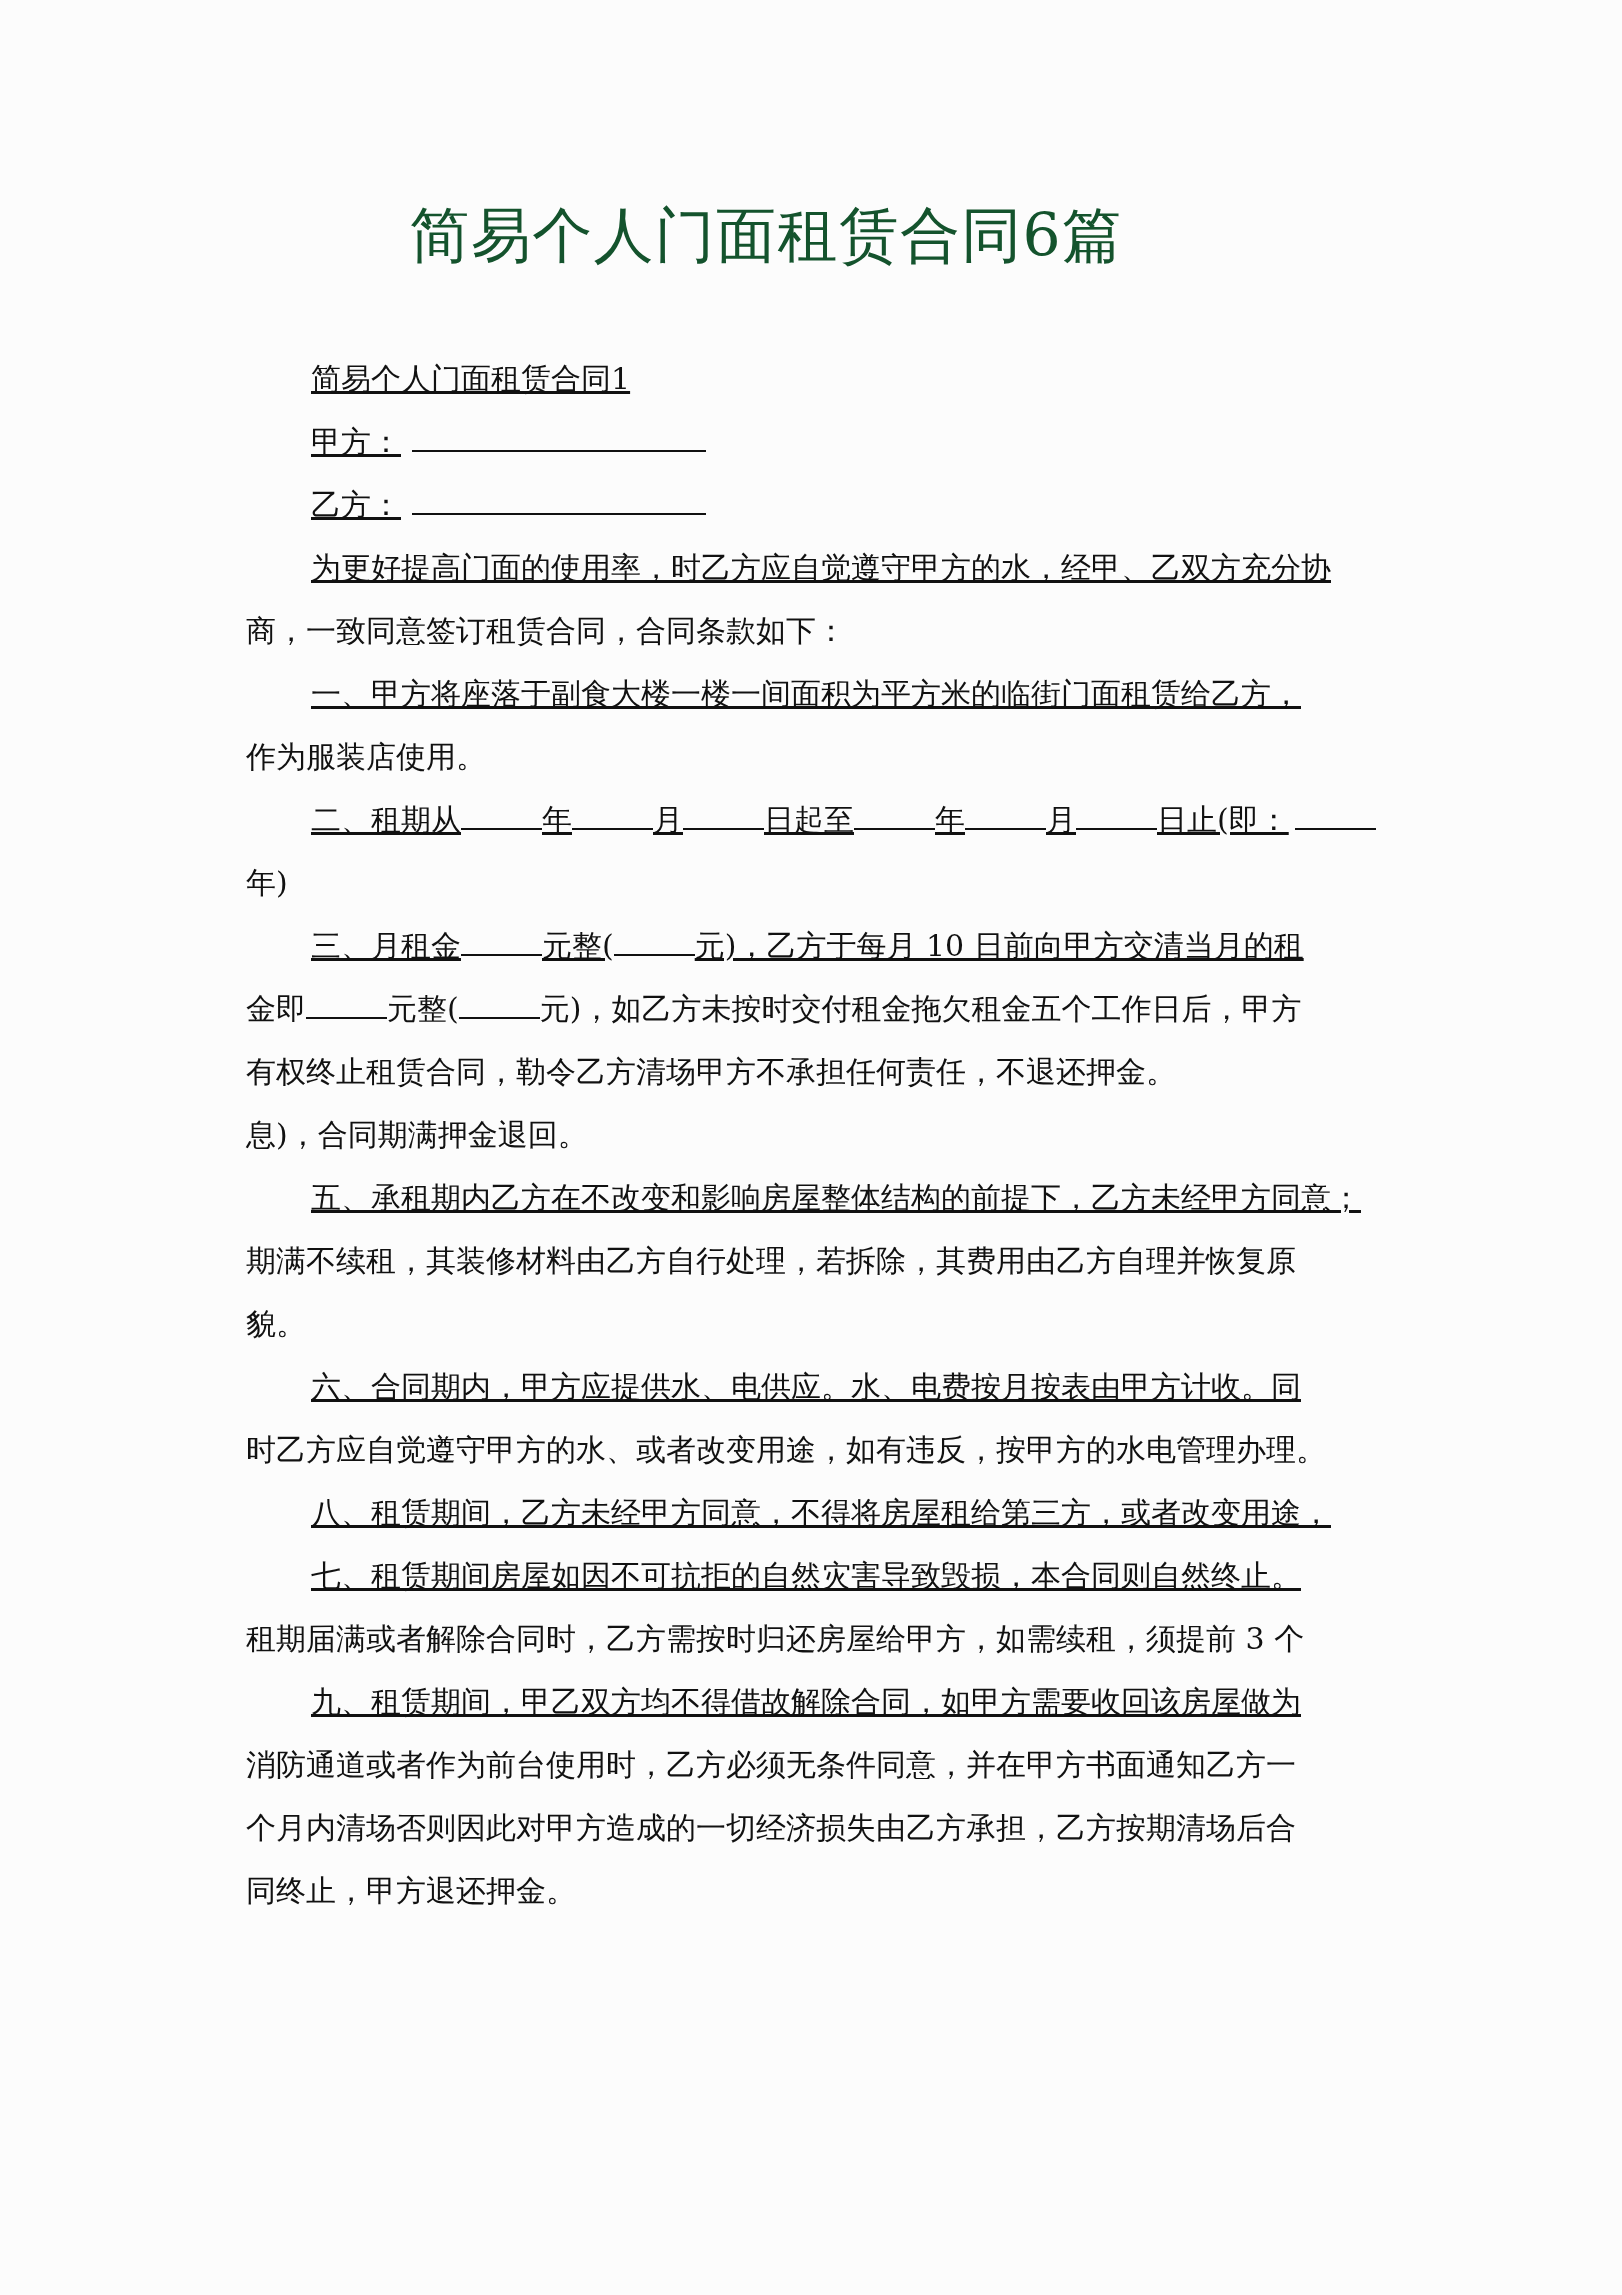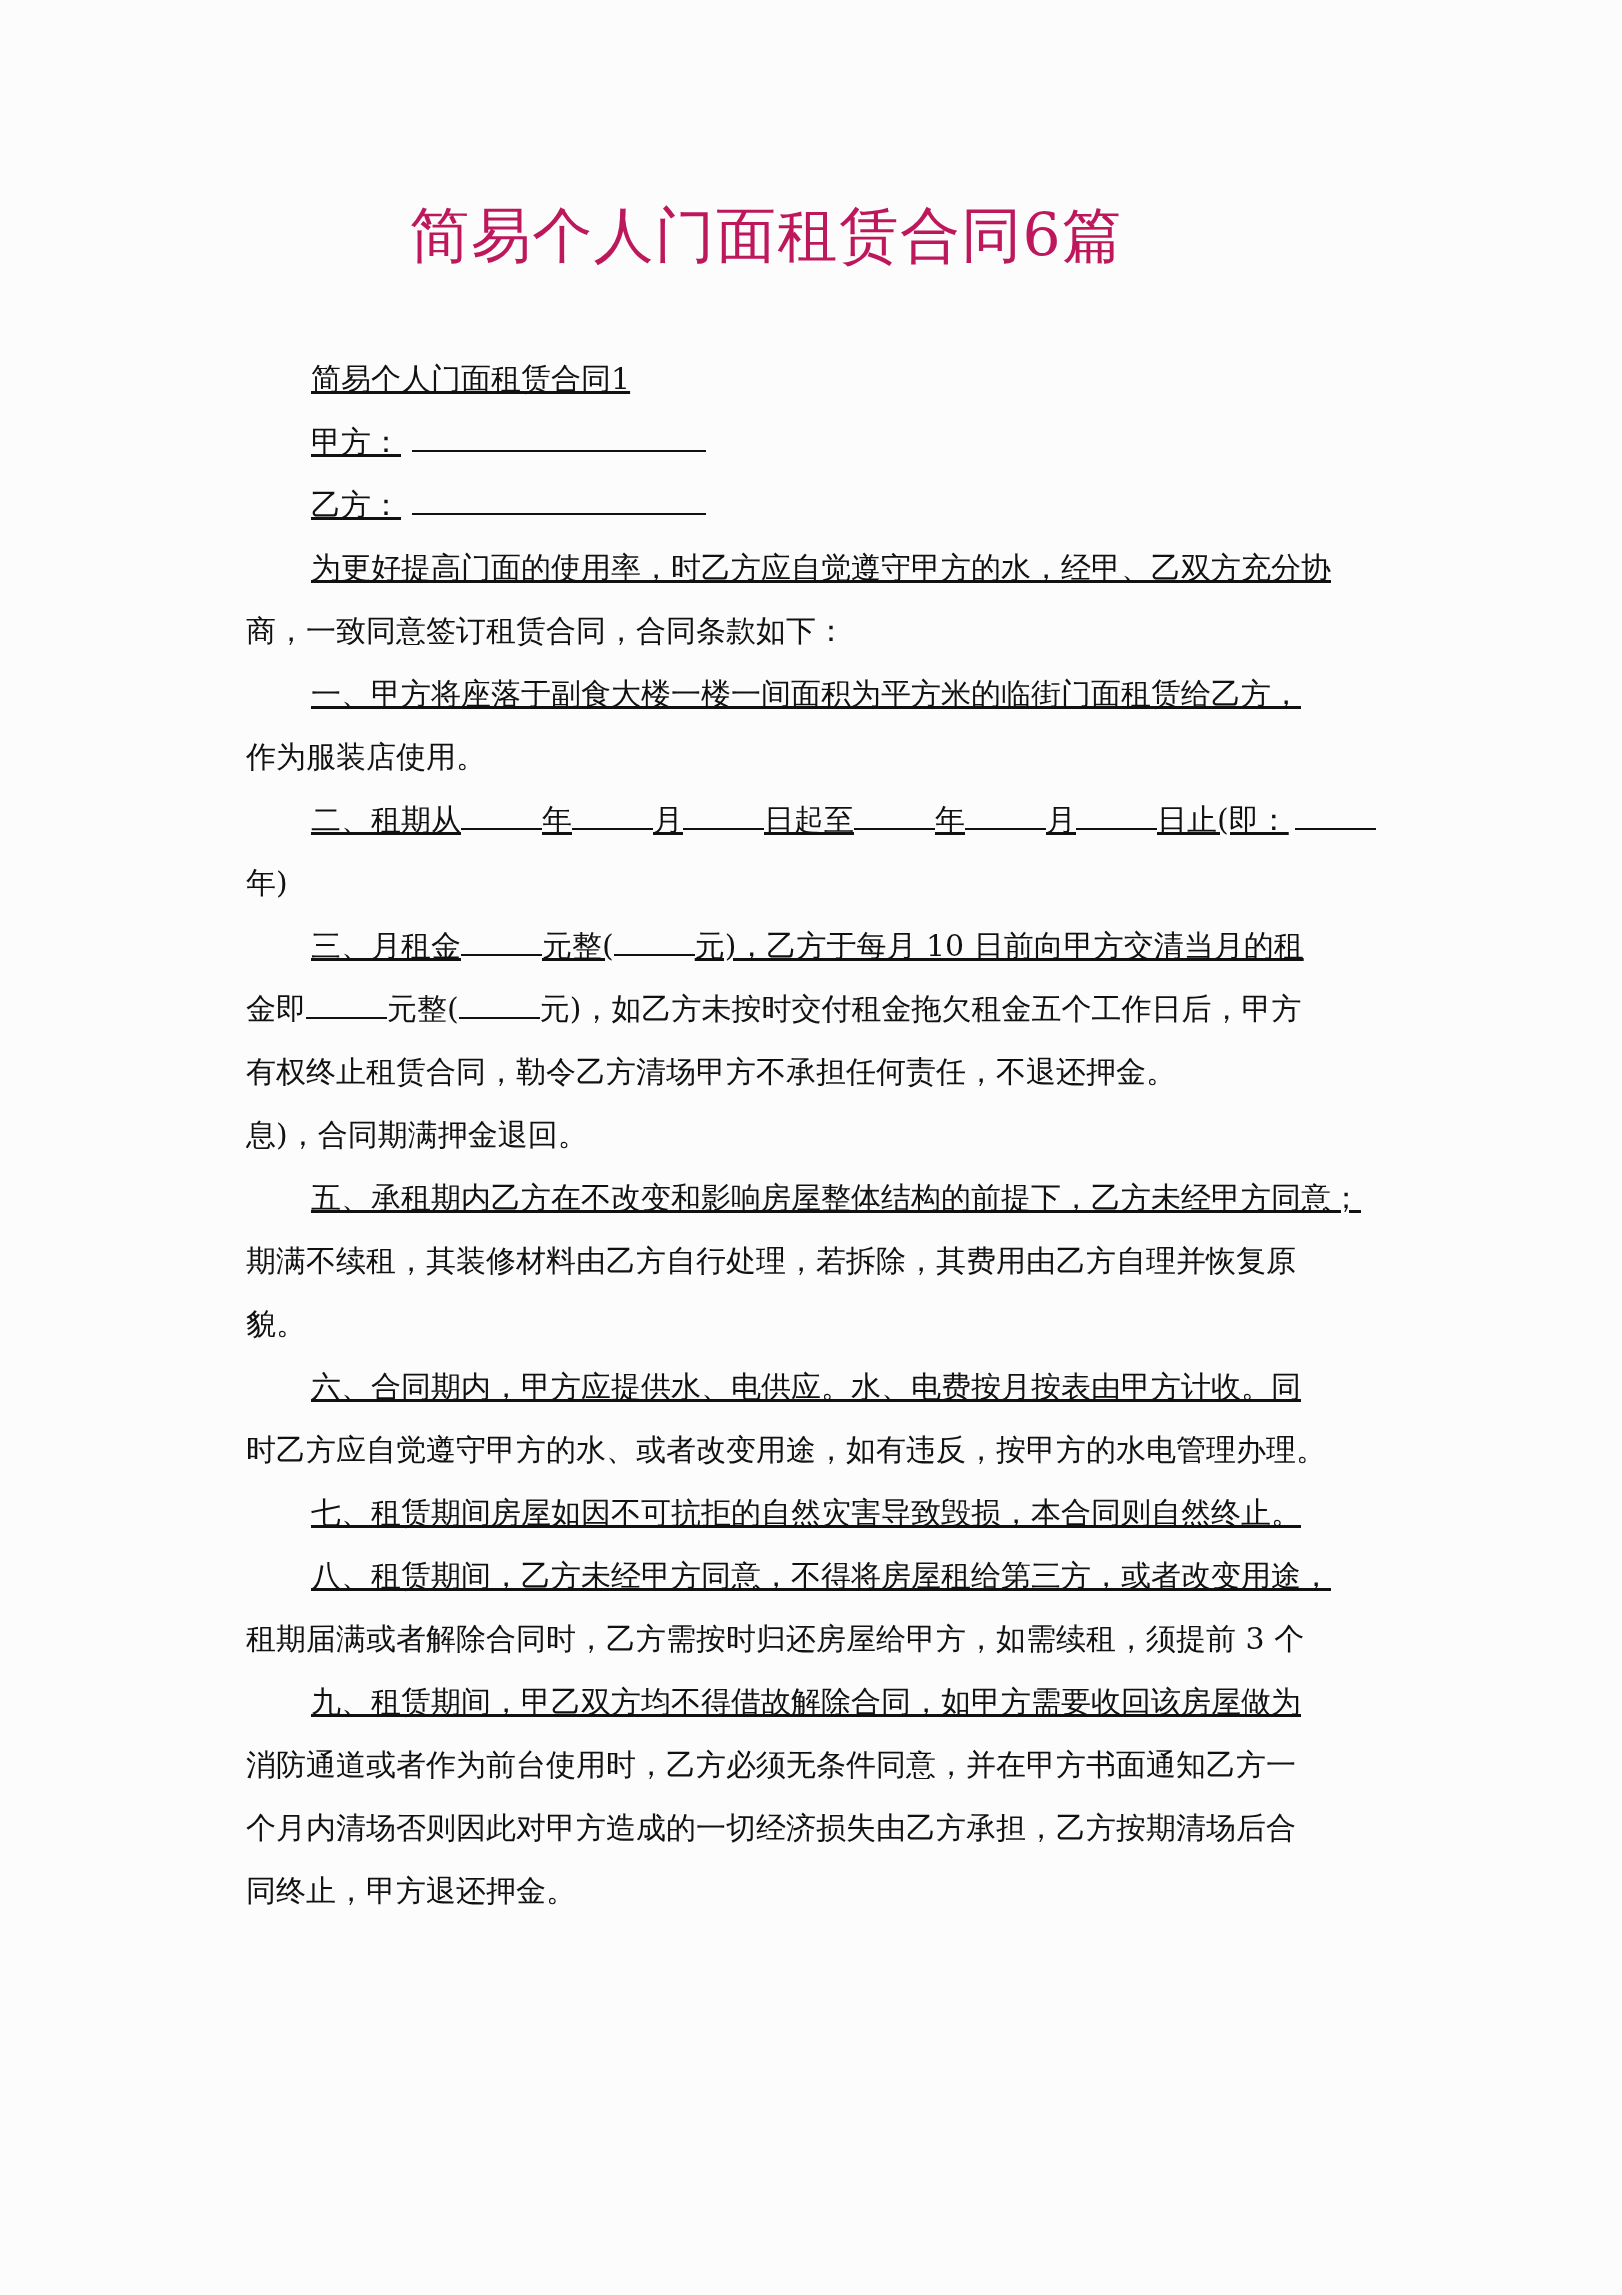--- a/index.html
+++ b/index.html
@@ -26,21 +26,21 @@
       position: absolute;
       left: 0;
       width: 1533px;
       top: 196px;
       text-align: center;
       font-size: 60px;
       line-height: 79px;
       letter-spacing: 1.3px;
       font-weight: normal;
       margin: 0;
-      color: #be185d;
+      color: #14532d;
     }
     .body {
       position: absolute;
       left: 246px;
       top: 347px;
       width: 1132px;
     }
     .line {
       font-size: 30px;
       line-height: 63px;
@@ -97,23 +97,23 @@
 
     <div class="line">息)，合同期满押金退回。</div>
 
     <div class="line indent">五、承租期内乙方在不改变和影响房屋整体结构的前提下，乙方未经甲方同意；</div>
     <div class="line">期满不续租，其装修材料由乙方自行处理，若拆除，其费用由乙方自理并恢复原</div>
     <div class="line">貌。</div>
 
     <div class="line indent">六、合同期内，甲方应提供水、电供应。水、电费按月按表由甲方计收。同</div>
     <div class="line">时乙方应自觉遵守甲方的水、或者改变用途，如有违反，按甲方的水电管理办理。</div>
 
+    <div class="line indent">八、租赁期间，乙方未经甲方同意，不得将房屋租给第三方，或者改变用途，</div>
+
     <div class="line indent">七、租赁期间房屋如因不可抗拒的自然灾害导致毁损，本合同则自然终止。</div>
-
-    <div class="line indent">八、租赁期间，乙方未经甲方同意，不得将房屋租给第三方，或者改变用途，</div>
     <div class="line">租期届满或者解除合同时，乙方需按时归还房屋给甲方，如需续租，须提前 3 个</div>
 
     <div class="line indent">九、租赁期间，甲乙双方均不得借故解除合同，如甲方需要收回该房屋做为</div>
     <div class="line">消防通道或者作为前台使用时，乙方必须无条件同意，并在甲方书面通知乙方一</div>
     <div class="line">个月内清场否则因此对甲方造成的一切经济损失由乙方承担，乙方按期清场后合</div>
     <div class="line">同终止，甲方退还押金。</div>
 
   </div>
 </div>
 

